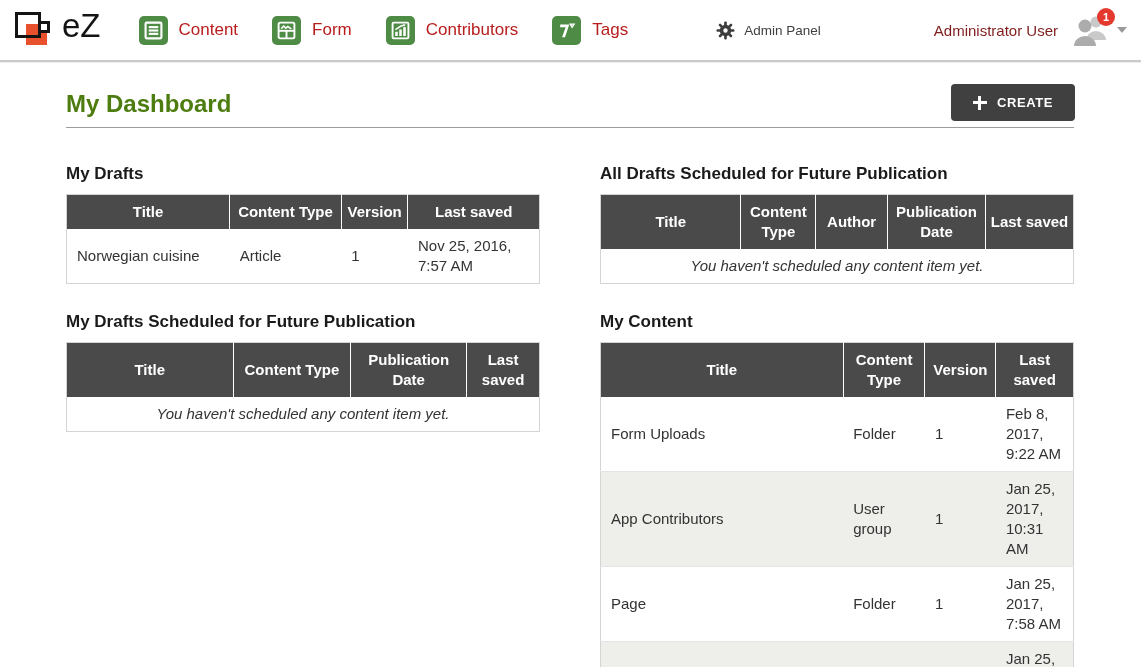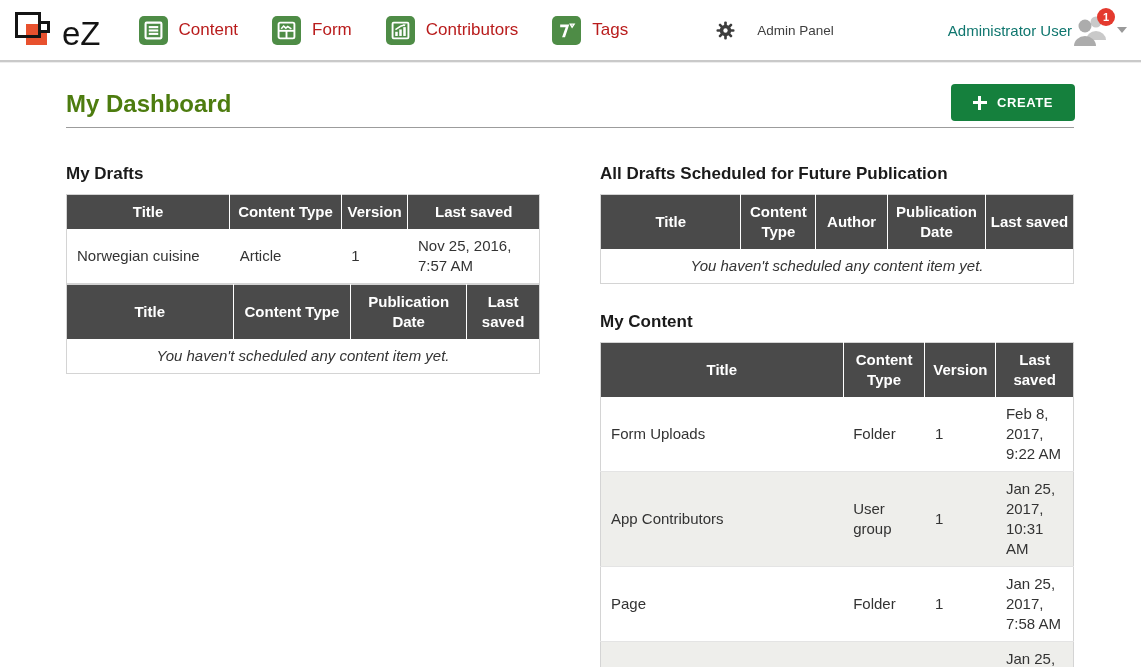--- a/index.html
+++ b/index.html
@@ -2,52 +2,52 @@
 <html><head>
 <meta charset="utf-8">
 <style>
   * { box-sizing: border-box; margin: 0; padding: 0; }
   html,body { width:1141px; height:667px; overflow:hidden; background:#fff;
               font-family:"Liberation Sans", sans-serif; }
 
   
   .topbar { height:62px; display:flex; align-items:center; background:#fff;
             border-bottom:2px solid #c9c9c9; box-shadow:0 1px 0 #ededed; }
-  .logo { display:flex; align-items:flex-end; margin-left:12px; cursor:pointer; }
+  .logo { display:flex; align-items:flex-start; margin-left:12px; cursor:pointer; }
   .logo-mark { position:relative; width:48px; height:46px; }
   .logo-orange { position:absolute; left:14px; top:17px; width:21px; height:21px; background:#e8512e; }
   .logo-square { position:absolute; left:3px; top:5px; width:26px; height:26px; border:3px solid #141414; }
   .logo-small { position:absolute; left:26px; top:14px; width:12px; height:12px; border:3px solid #141414; background:#fff; }
   .logo-text { font-size:33px; color:#141414; letter-spacing:0; margin-left:2px; }
 
   .nav { display:flex; gap:34px; margin-left:38px; align-items:center; }
   .nav-item { display:flex; align-items:center; gap:11px; cursor:pointer; }
   .nav-icon { width:29px; height:29px; background:#4e8c46; border-radius:5px;
               display:flex; align-items:center; justify-content:center; flex:0 0 auto; }
   .nav-label { font-size:17px; color:#b91c1c; }
 
-  .admin-panel { display:flex; align-items:center; gap:22px; margin-left:88px; cursor:pointer; }
+  .admin-panel { display:flex; align-items:center; gap:9px; margin-left:88px; cursor:pointer; }
   .admin-label { font-size:13.5px; color:#3f3f3f; }
 
   .topbar-spacer { flex:1; }
   .user-area { display:flex; align-items:center; margin-right:14px; }
-  .user-name { font-size:15px; color:#0f766e; }
+  .user-name { font-size:15px; color:#7f1d1d; margin-right:14px; }
   .avatar-wrap { position:relative; width:36px; height:32px; cursor:pointer; }
   .badge { position:absolute; top:-6px; right:-7px; min-width:18px; height:18px; border-radius:9px;
            background:#e43a2e; color:#fff; font-size:11px; font-weight:bold;
            display:flex; align-items:center; justify-content:center; }
   .caret { width:0; height:0; border-left:5px solid transparent; border-right:5px solid transparent;
            border-top:6px solid #9a9a9a; margin-left:9px; cursor:pointer; }
 
   
   .main { padding:0 67px 0 66px; }
   .page-header { position:relative; margin-top:28px; padding-bottom:9px; border-bottom:1px solid #9c9c9c; }
   .page-title { font-size:24px; font-weight:700; color:#4d7c0f; }
   .create-btn { position:absolute; right:-1px; bottom:6px; height:37px; padding:4px 22px;
-                background:#15803d; border:none; border-radius:4px; color:#fff;
+                background:#404040; border:none; border-radius:4px; color:#fff;
                 font-family:"Liberation Sans", sans-serif; font-size:13px; font-weight:bold;
                 letter-spacing:0.6px; display:flex; align-items:center; gap:10px; cursor:pointer; }
   .plus-icon { position:relative; width:14px; height:14px; display:inline-block; }
   .plus-icon::before, .plus-icon::after { content:""; position:absolute; background:#fff; }
   .plus-icon::before { left:5.5px; top:0; width:3px; height:14px; }
   .plus-icon::after { left:0; top:5.5px; width:14px; height:3px; }
 
   
   .columns { display:grid; grid-template-columns:474px 474px; column-gap:60px; margin-top:36px; }
   .section-title { font-size:17px; font-weight:700; color:#1a1a1a; line-height:20px; margin-bottom:10px; }
@@ -197,20 +197,21 @@
               <tr>
                 <td>Norwegian cuisine</td>
                 <td>Article</td>
                 <td>1</td>
                 <td>Nov 25, 2016, 7:57 AM</td>
               </tr>
             </tbody>
           </table>
       </div>
       <div class="section">
+        <div class="section-title">My Drafts Scheduled for Future Publication</div>
         <table class="content-table">
             <colgroup>
               <col style="width: 35.2%;">
               <col style="width: 24.9%;">
               <col style="width: 24.5%;">
               <col style="width: 15.4%;">
             </colgroup>
             <thead>
               <tr>
                 <th>Title</th>

